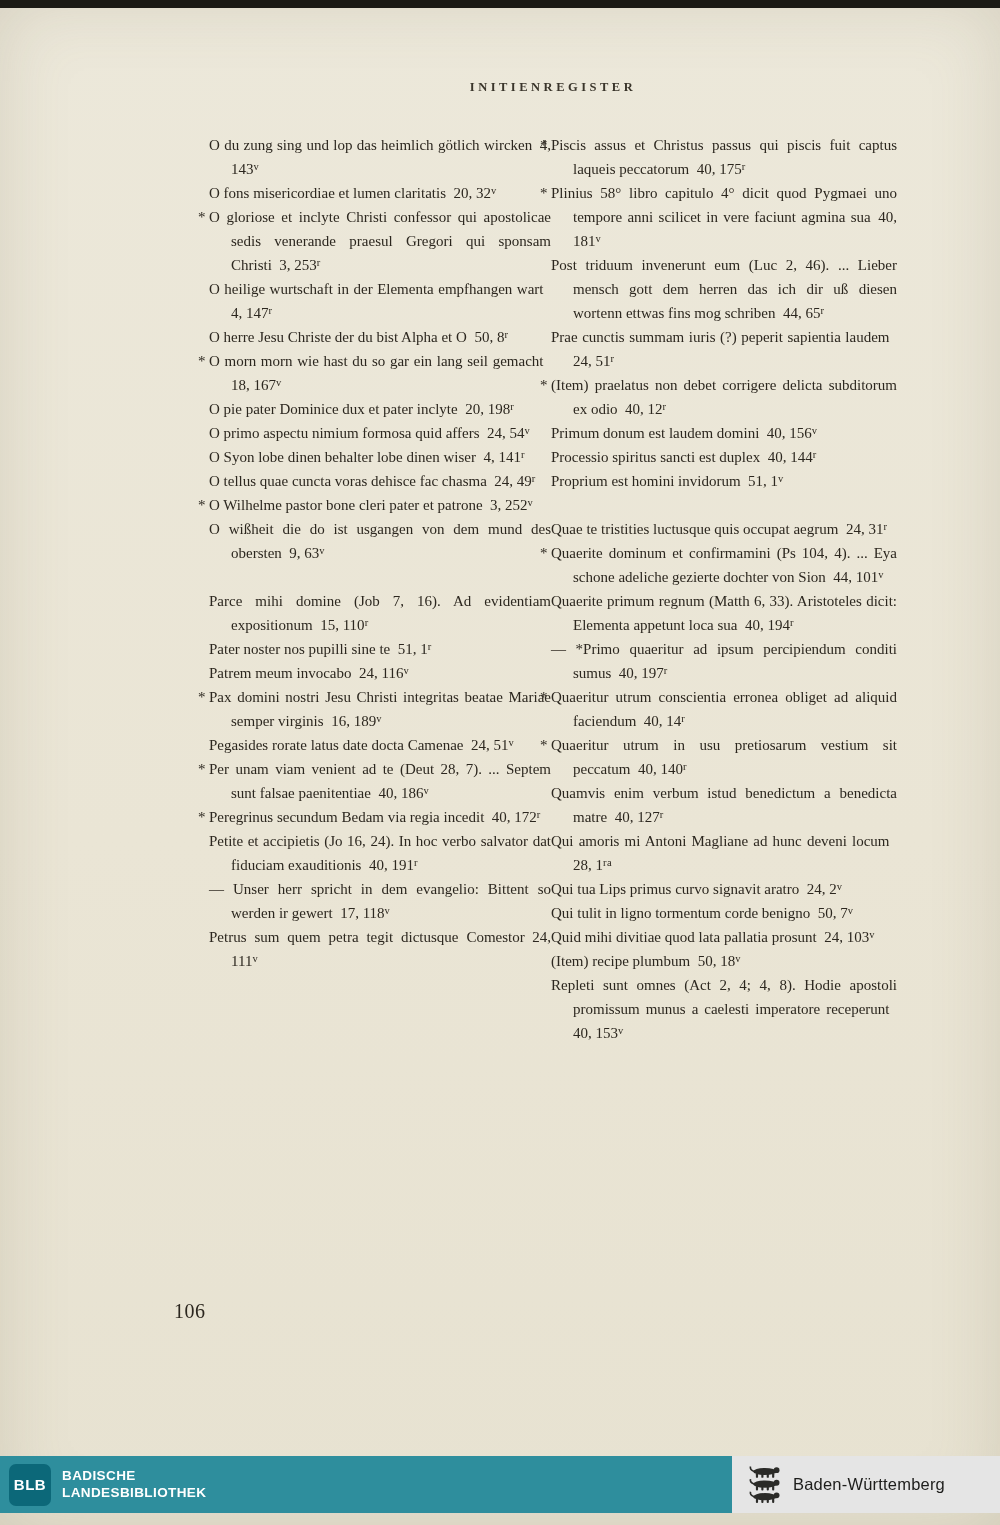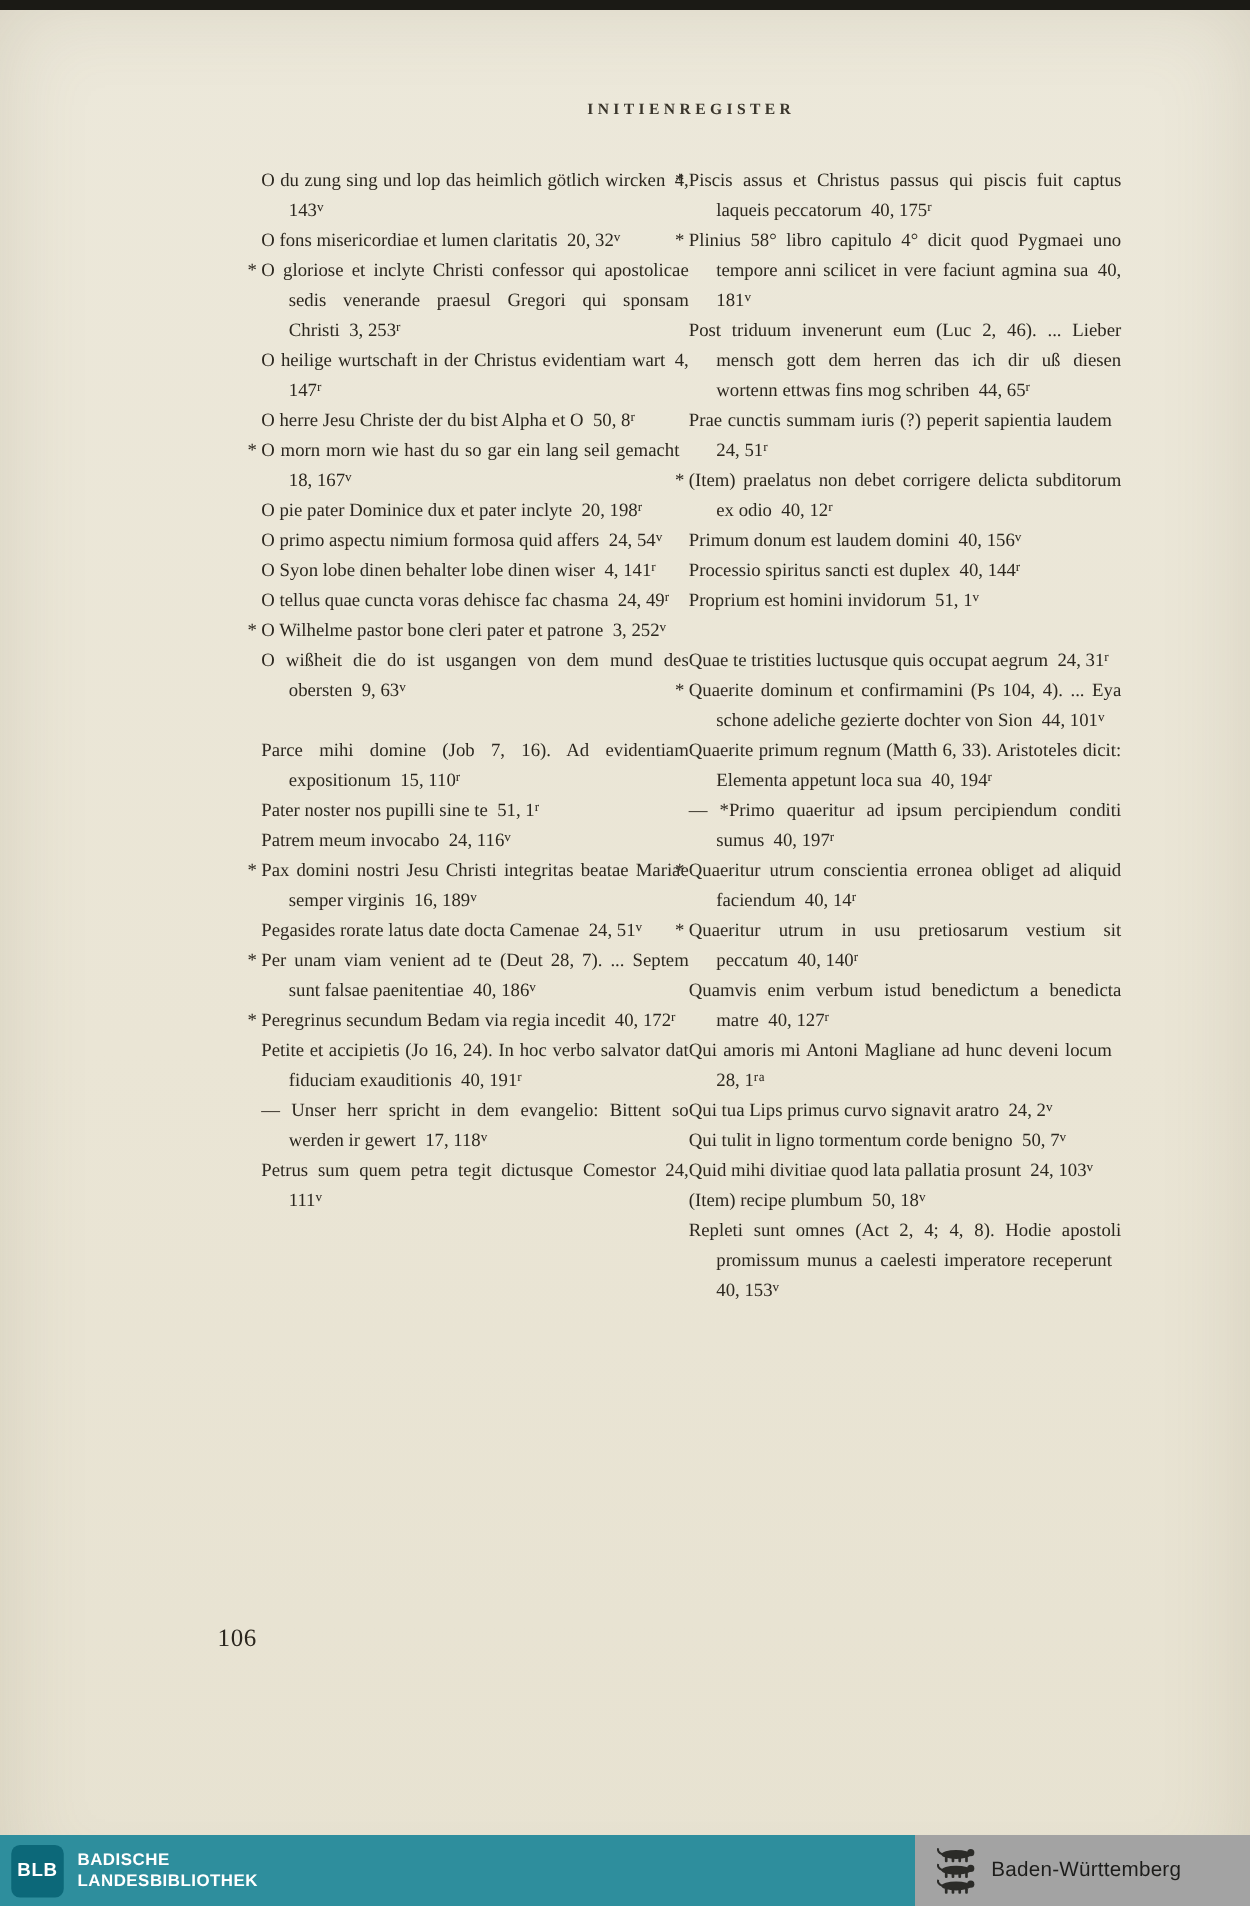--- a/index.html
+++ b/index.html
@@ -63,21 +63,21 @@
     position: absolute;
     left: 174px;
     top: 1260px;
     font-size: 20px;
     letter-spacing: 0.5px;
     color: #2b261e;
     margin-top: 40px;
   }
   .footer {
     position: absolute;
-    left: 0; bottom: 0;
+    left: 0; bottom: 12px;
     width: 100%; height: 57px;
     display: flex;
     font-family: "Liberation Sans", "DejaVu Sans", sans-serif;
   }
   .footer-left {
     flex: 1;
     background: #2e8e9d;
     display: flex;
     align-items: center;
     gap: 11px;
@@ -96,21 +96,21 @@
   }
   .library-name {
     color: #ffffff;
     font-weight: bold;
     font-size: 13.5px;
     line-height: 1.25;
     letter-spacing: 0.4px;
   }
   .footer-right {
     width: 268px;
-    background: #a3a3a3;
+    background: #e5e5e5;
     display: flex;
     align-items: center;
     gap: 11px;
     padding-left: 14px;
   }
   .coat-of-arms { flex: 0 0 auto; color: #2b2b28; }
   .region-name {
     font-size: 16.5px;
     color: #1d1d1b;
     letter-spacing: 0.2px;
@@ -121,21 +121,21 @@
 
 <div class="scan-edge"></div>
 
 <main class="page-body">
   <h1 class="register-title">INITIENREGISTER</h1>
   <div class="columns">
     <div class="col col-left">
         <p class="entry"><span>O du zung sing und lop das heimlich götlich wircken</span><span class="ref"> 4, 143<sup>v</sup></span></p>
         <p class="entry"><span>O fons misericordiae et lumen claritatis</span><span class="ref"> 20, 32<sup>v</sup></span></p>
         <p class="entry"><span class="star">*</span><span>O gloriose et inclyte Christi confessor qui apostolicae sedis venerande praesul Gregori qui sponsam Christi</span><span class="ref"> 3, 253<sup>r</sup></span></p>
-        <p class="entry"><span>O heilige wurtschaft in der Christus evidentiam wart</span><span class="ref"> 4, 147<sup>r</sup></span></p>
+        <p class="entry"><span>O heilige wurtschaft in der Elementa empfhangen wart</span><span class="ref"> 4, 147<sup>r</sup></span></p>
         <p class="entry"><span>O herre Jesu Christe der du bist Alpha et O</span><span class="ref"> 50, 8<sup>r</sup></span></p>
         <p class="entry"><span class="star">*</span><span>O morn morn wie hast du so gar ein lang seil gemacht</span><span class="ref"> 18, 167<sup>v</sup></span></p>
         <p class="entry"><span>O pie pater Dominice dux et pater inclyte</span><span class="ref"> 20, 198<sup>r</sup></span></p>
         <p class="entry"><span>O primo aspectu nimium formosa quid affers</span><span class="ref"> 24, 54<sup>v</sup></span></p>
         <p class="entry"><span>O Syon lobe dinen behalter lobe dinen wiser</span><span class="ref"> 4, 141<sup>r</sup></span></p>
         <p class="entry"><span>O tellus quae cuncta voras dehisce fac chasma</span><span class="ref"> 24, 49<sup>r</sup></span></p>
         <p class="entry"><span class="star">*</span><span>O Wilhelme pastor bone cleri pater et patrone</span><span class="ref"> 3, 252<sup>v</sup></span></p>
         <p class="entry"><span>O wißheit die do ist usgangen von dem mund des obersten</span><span class="ref"> 9, 63<sup>v</sup></span></p>
         <p class="entry gap"><span>Parce mihi domine (Job 7, 16). Ad evidentiam expositionum</span><span class="ref"> 15, 110<sup>r</sup></span></p>
         <p class="entry"><span>Pater noster nos pupilli sine te</span><span class="ref"> 51, 1<sup>r</sup></span></p>

